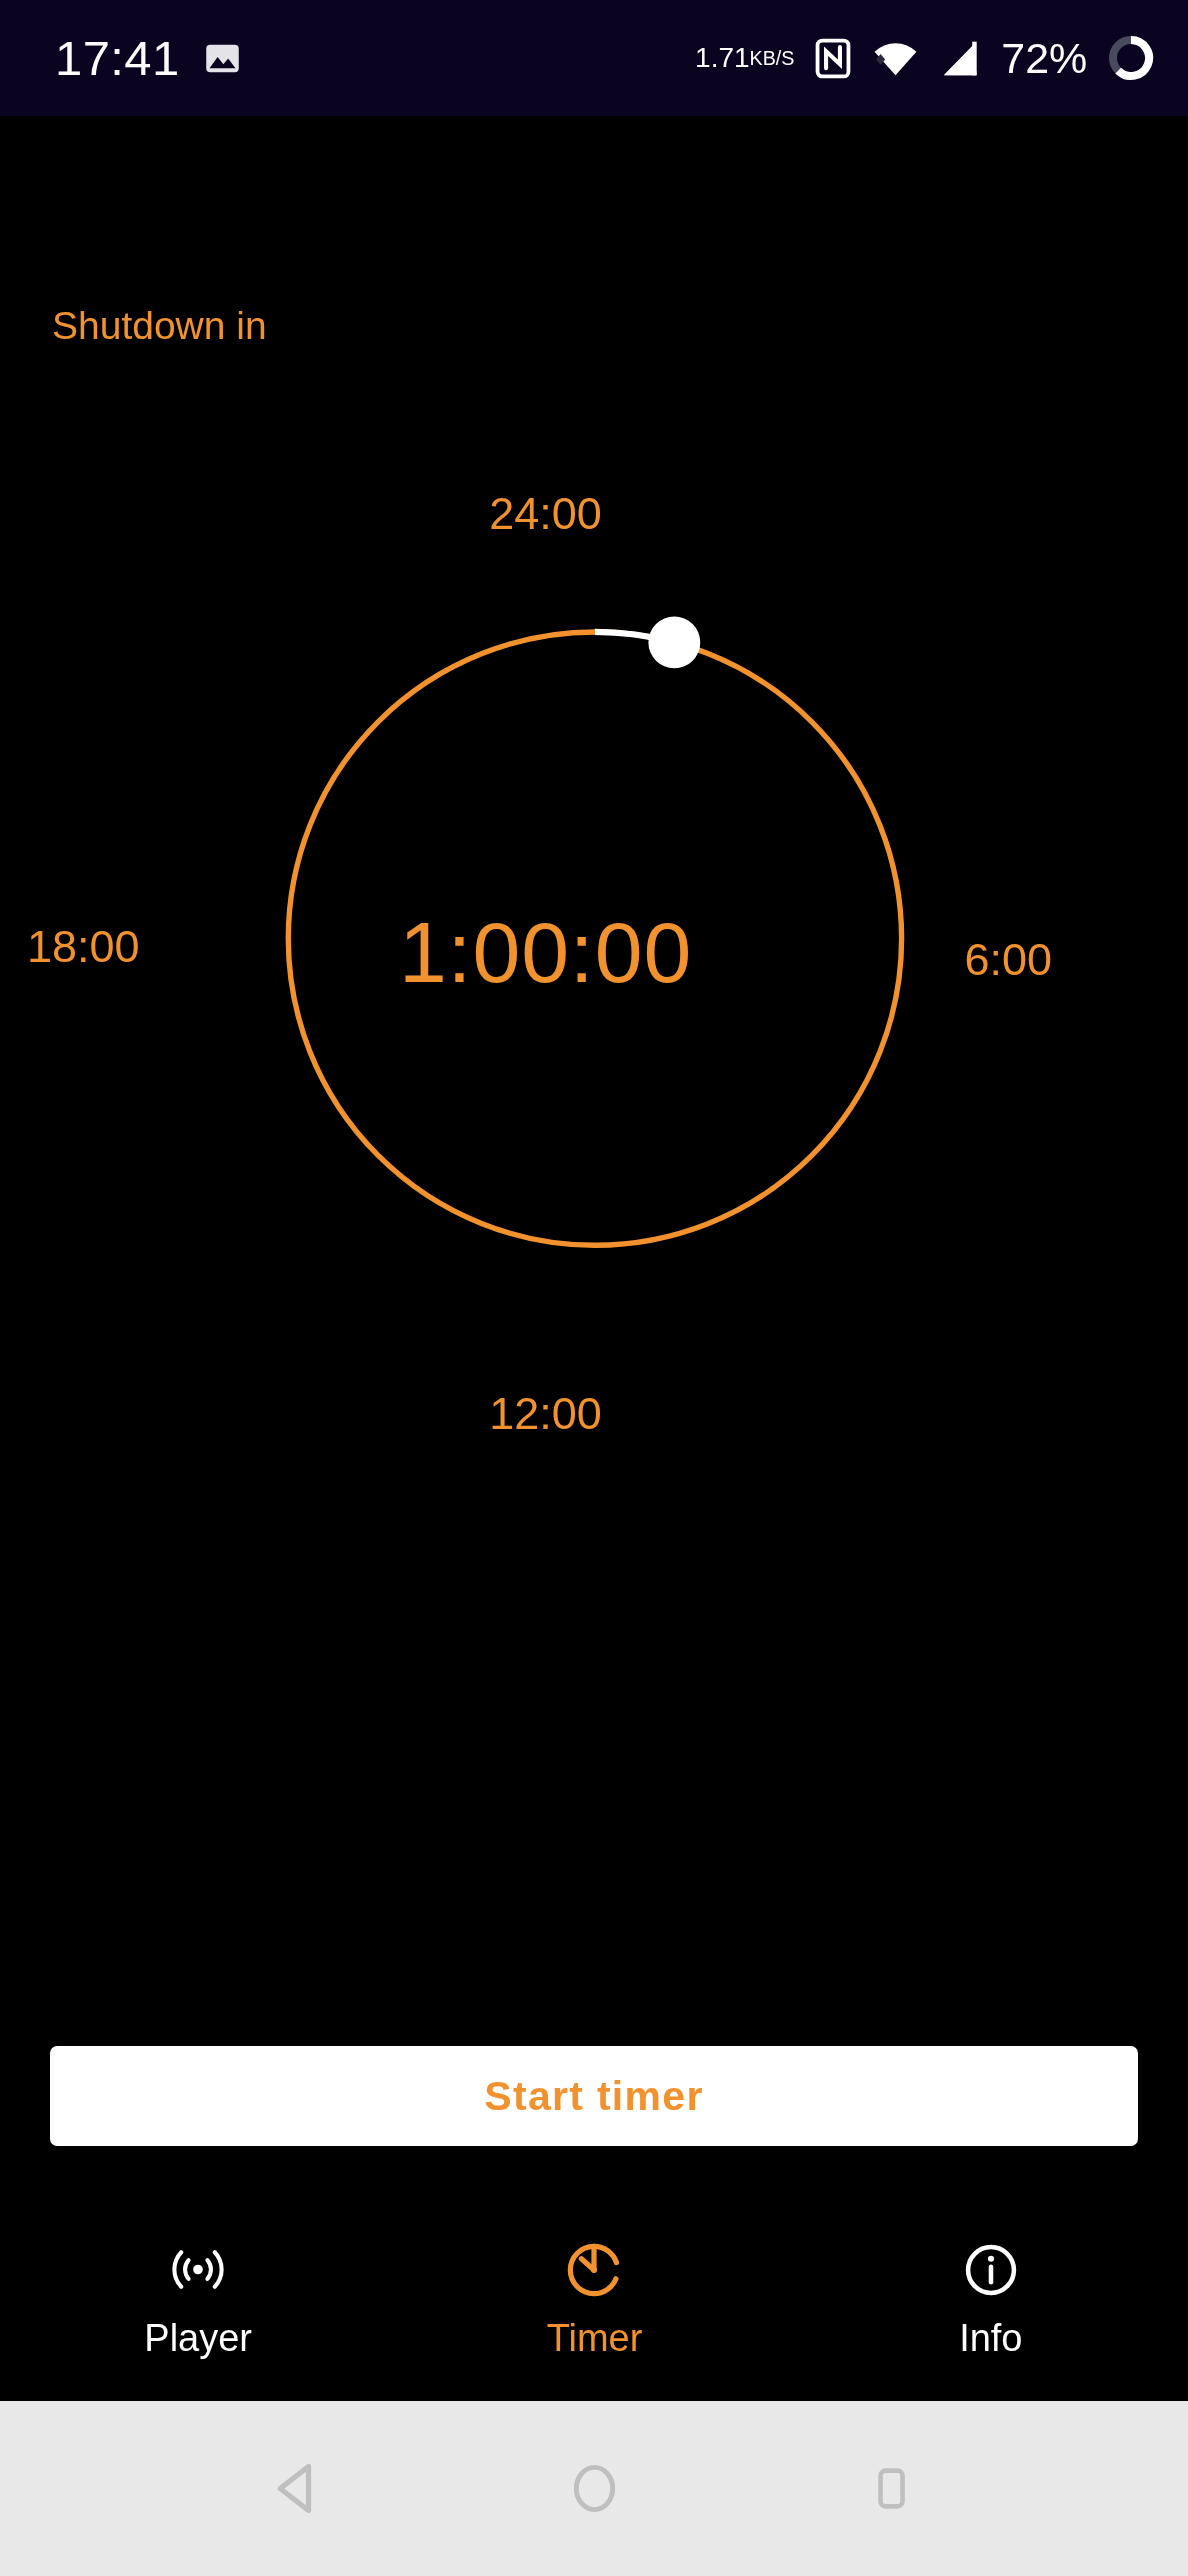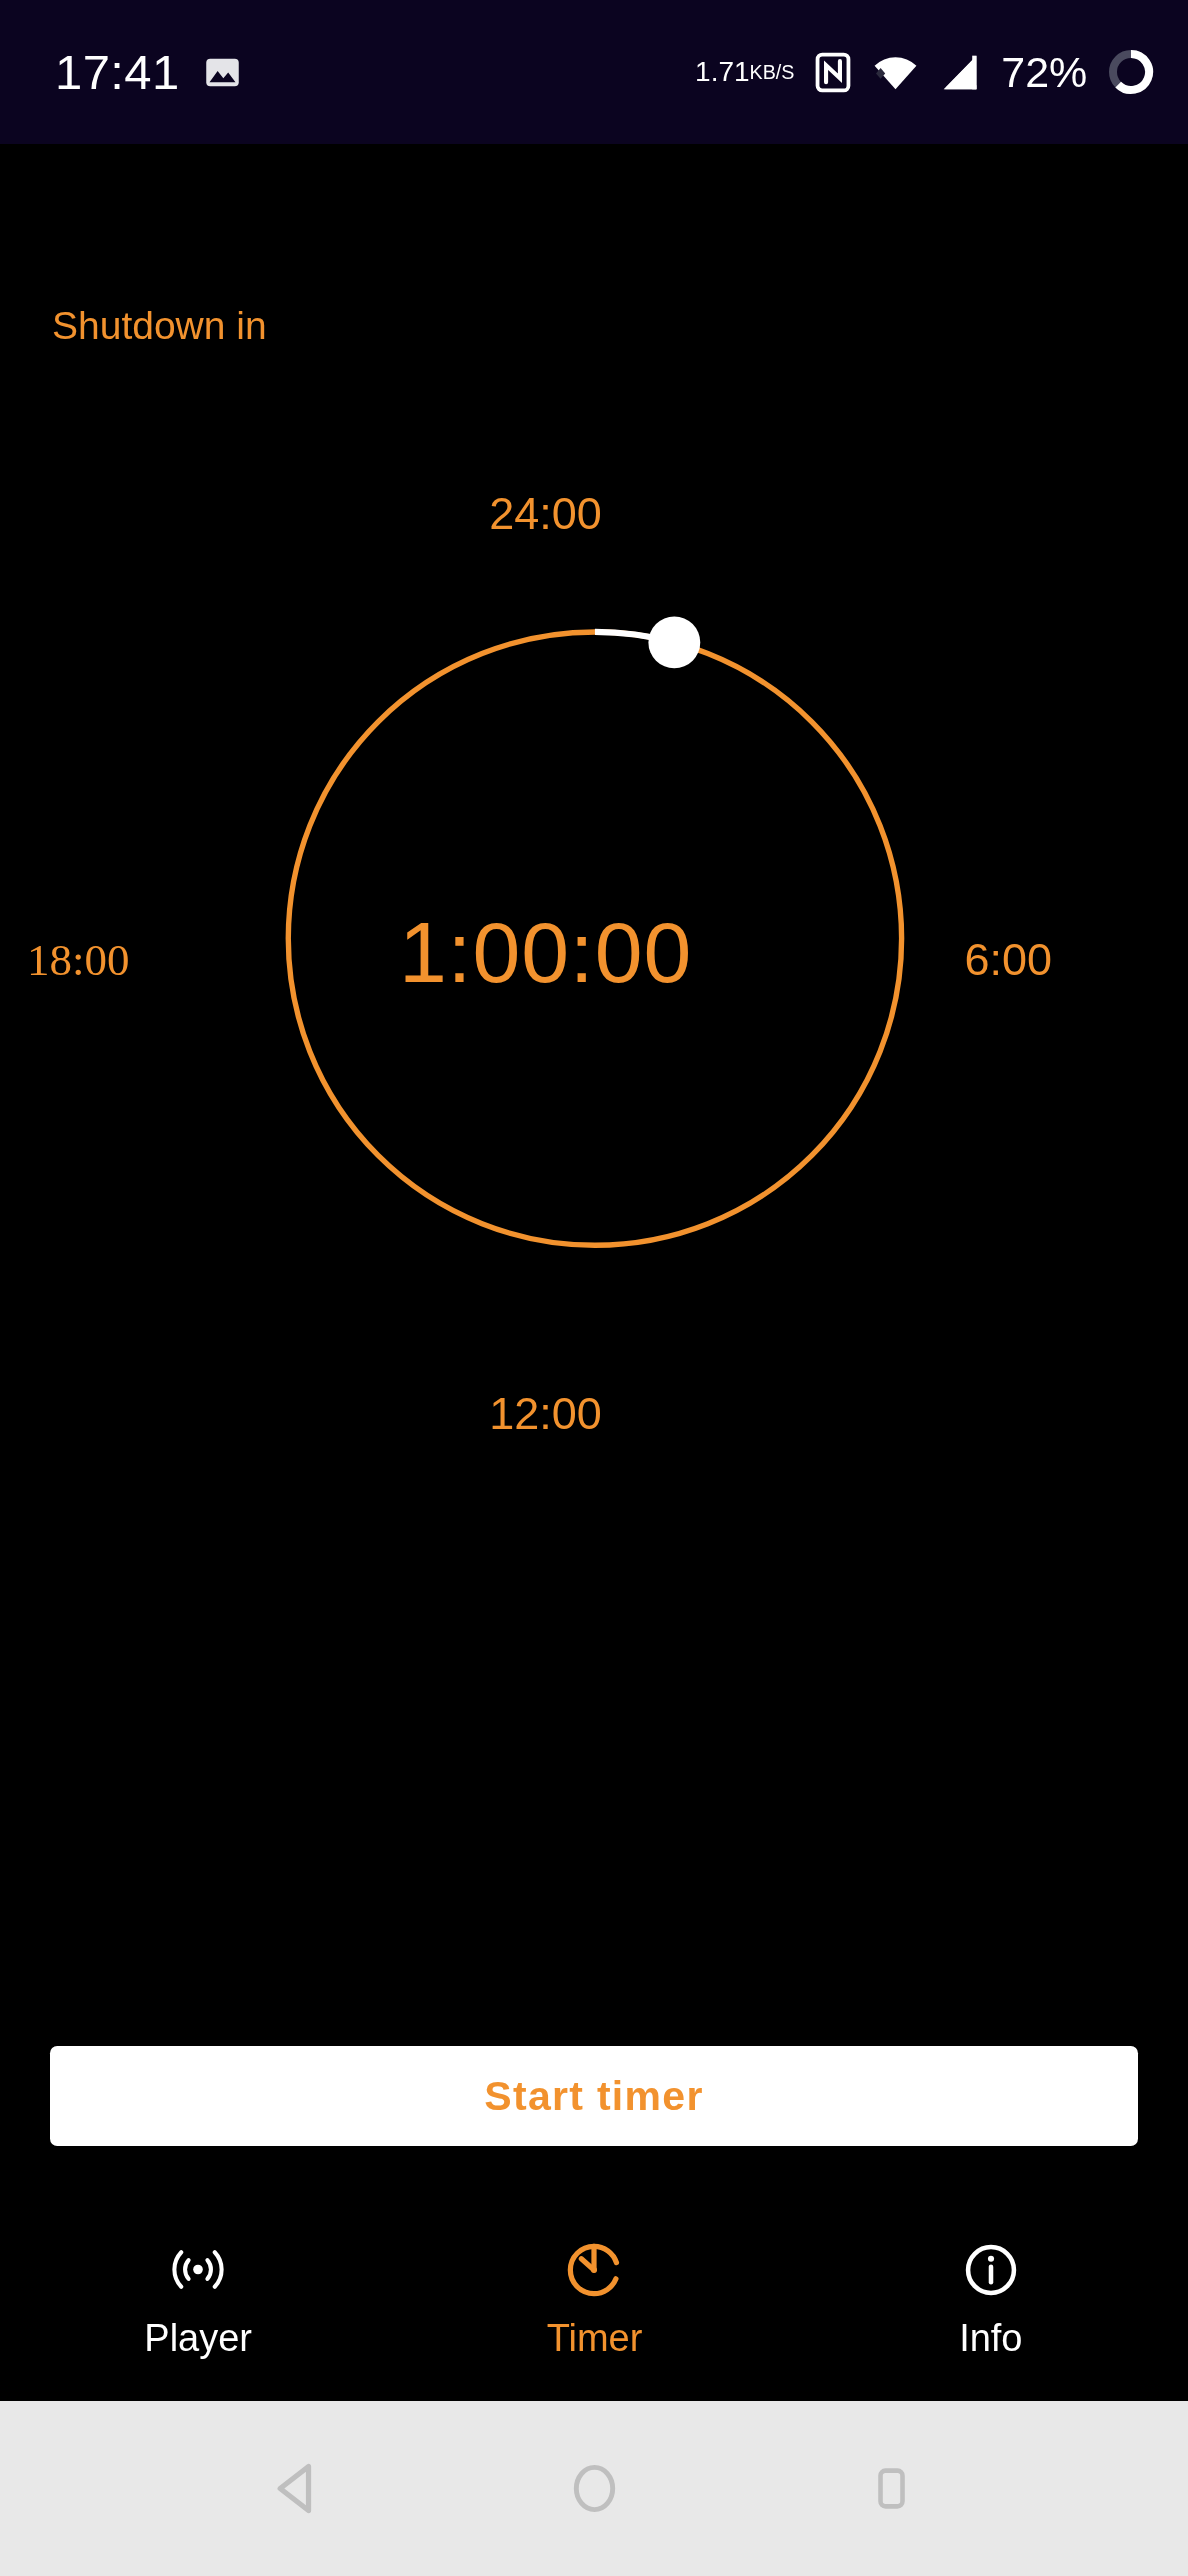--- a/index.html
+++ b/index.html
@@ -11,21 +11,21 @@
   }
   #app {
     position:relative;
     width:1189px; height:2576px;
     background:#000;
   }
 
   
   .statusbar {
     position:absolute; left:0; top:0;
-    width:1189px; height:144px;
+    width:1189px; height:116px;
     background:#0b0420;
     display:flex; align-items:center;
     padding:0 34px 0 55px;
   }
   .sb-time {
     color:#fff; font-size:49px; font-weight:400;
     letter-spacing:0.4px; line-height:1;
   }
   .sb-left-icons { display:flex; align-items:center; margin-left:23px; }
   .sb-right {
@@ -55,21 +55,21 @@
     position:absolute; left:0; top:429px;
     width:1091px; height:1055px;
   }
   .dial-svg { position:absolute; left:0; top:0; }
   .dial-label {
     position:absolute; color:#f2922e; font-size:45px;
     white-space:nowrap;
   }
   .lbl-top    { left:0; right:0; top:59px;  text-align:center; }
   .lbl-bottom { left:0; right:0; top:959px; text-align:center; }
-  .lbl-left   { left:27px;  top:505px;font-family:Liberation Serif, serif; }
+  .lbl-left   { left:27px;  top:492px; }
   .lbl-right  { right:39px; top:505px; }
   .dial-center {
     position:absolute; left:0; right:0; top:474px;
     text-align:center; color:#f2922e;
     font-size:86px; font-weight:400; letter-spacing:0.9px;
   }
 
   
   .start-btn {
     position:absolute; left:50px; top:2046px;

